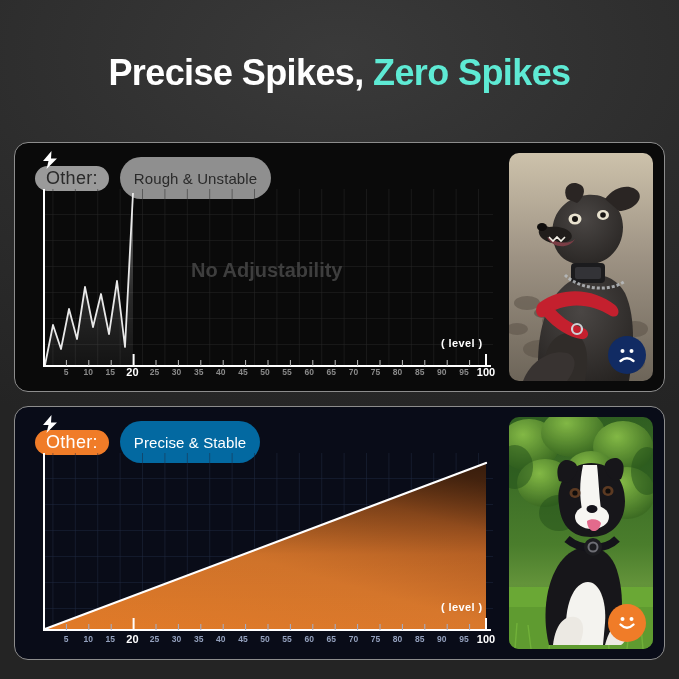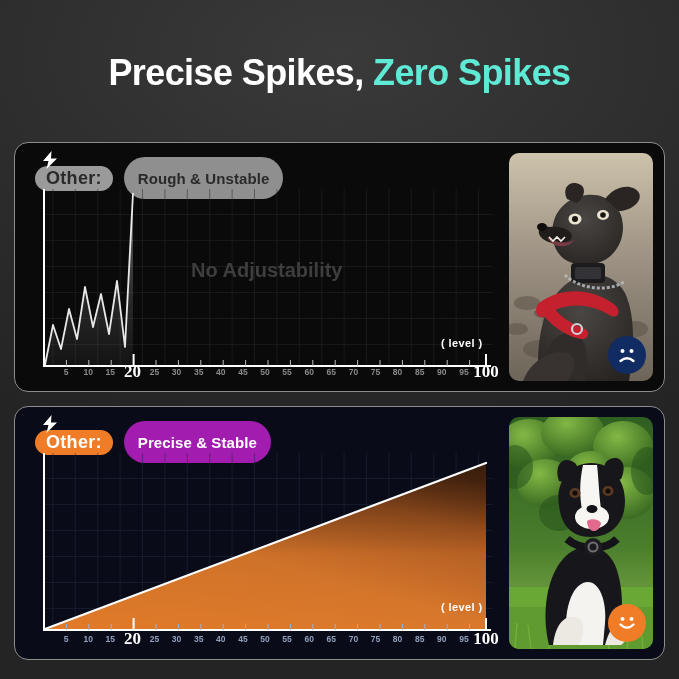--- a/index.html
+++ b/index.html
@@ -30,34 +30,34 @@
     border:1px solid #8d8d8d;
     overflow:hidden;
   }
   #panel-other{ top:142px; height:250px; background:#0a0a0a; }
   #panel-ours { top:406px; height:254px; background:#090c18; }
 
   
   .pill-row{ position:absolute; top:14px; left:20px; display:flex; align-items:center; gap:11px; }
   .pill{
     display:inline-flex; align-items:center; justify-content:center;
-    border-radius:999px; font-weight:bold; white-space:nowrap;
+    border-radius:999px; font-weight:normal; white-space:nowrap;
   }
   .pill-label{
     height:25px; padding:0 11px; font-size:18px; letter-spacing:0.3px;
   }
   .pill-tag{
     height:42px; padding:0 14px; font-size:15px; letter-spacing:0.1px;
   }
   
   #pill-other-label{ background:#9a9a9a; color:#2a2a2a; }
   #pill-other-tag  { background:#8f8f8f; color:#2a2a2a; }
   
   #pill-ours-label{ background:#f07c28; color:#ffffff; }
-  #pill-ours-tag  { background:#a21caf; color:#ffffff; }
+  #pill-ours-tag  { background:#0369a1; color:#ffffff; }
 
   
   .chart{
     position:absolute; left:16px; top:46px;
     width:462px; height:190px;
   }
   .chart svg{ display:block; width:462px; height:190px; }
 
   
   .xaxis{
@@ -66,21 +66,21 @@
     display:flex; align-items:center;
   }
   #xaxis-other{ top:221px; }
   #xaxis-ours { top:224px; }
   .xaxis .tick{
     position:absolute; transform:translateX(-50%);
     font-size:8.5px; font-weight:bold; white-space:nowrap;
   }
   #xaxis-other .tick{ color:#8a8a8a; }
   #xaxis-ours  .tick{ color:#93a0bd; }
-  .xaxis .tick.hl{ font-size:17px; color:#ffffff !important;font-family:Liberation Serif, serif; }
+  .xaxis .tick.hl{ font-size:11px; color:#ffffff !important; }
 
   
   .level-cap{
     position:absolute; font-size:11px; font-weight:bold; color:#ffffff;
     white-space:nowrap; letter-spacing:0.4px;
   }
   #level-other{ left:440px; top:336px; }
   #level-ours { left:440px; top:600px; }
 
   

